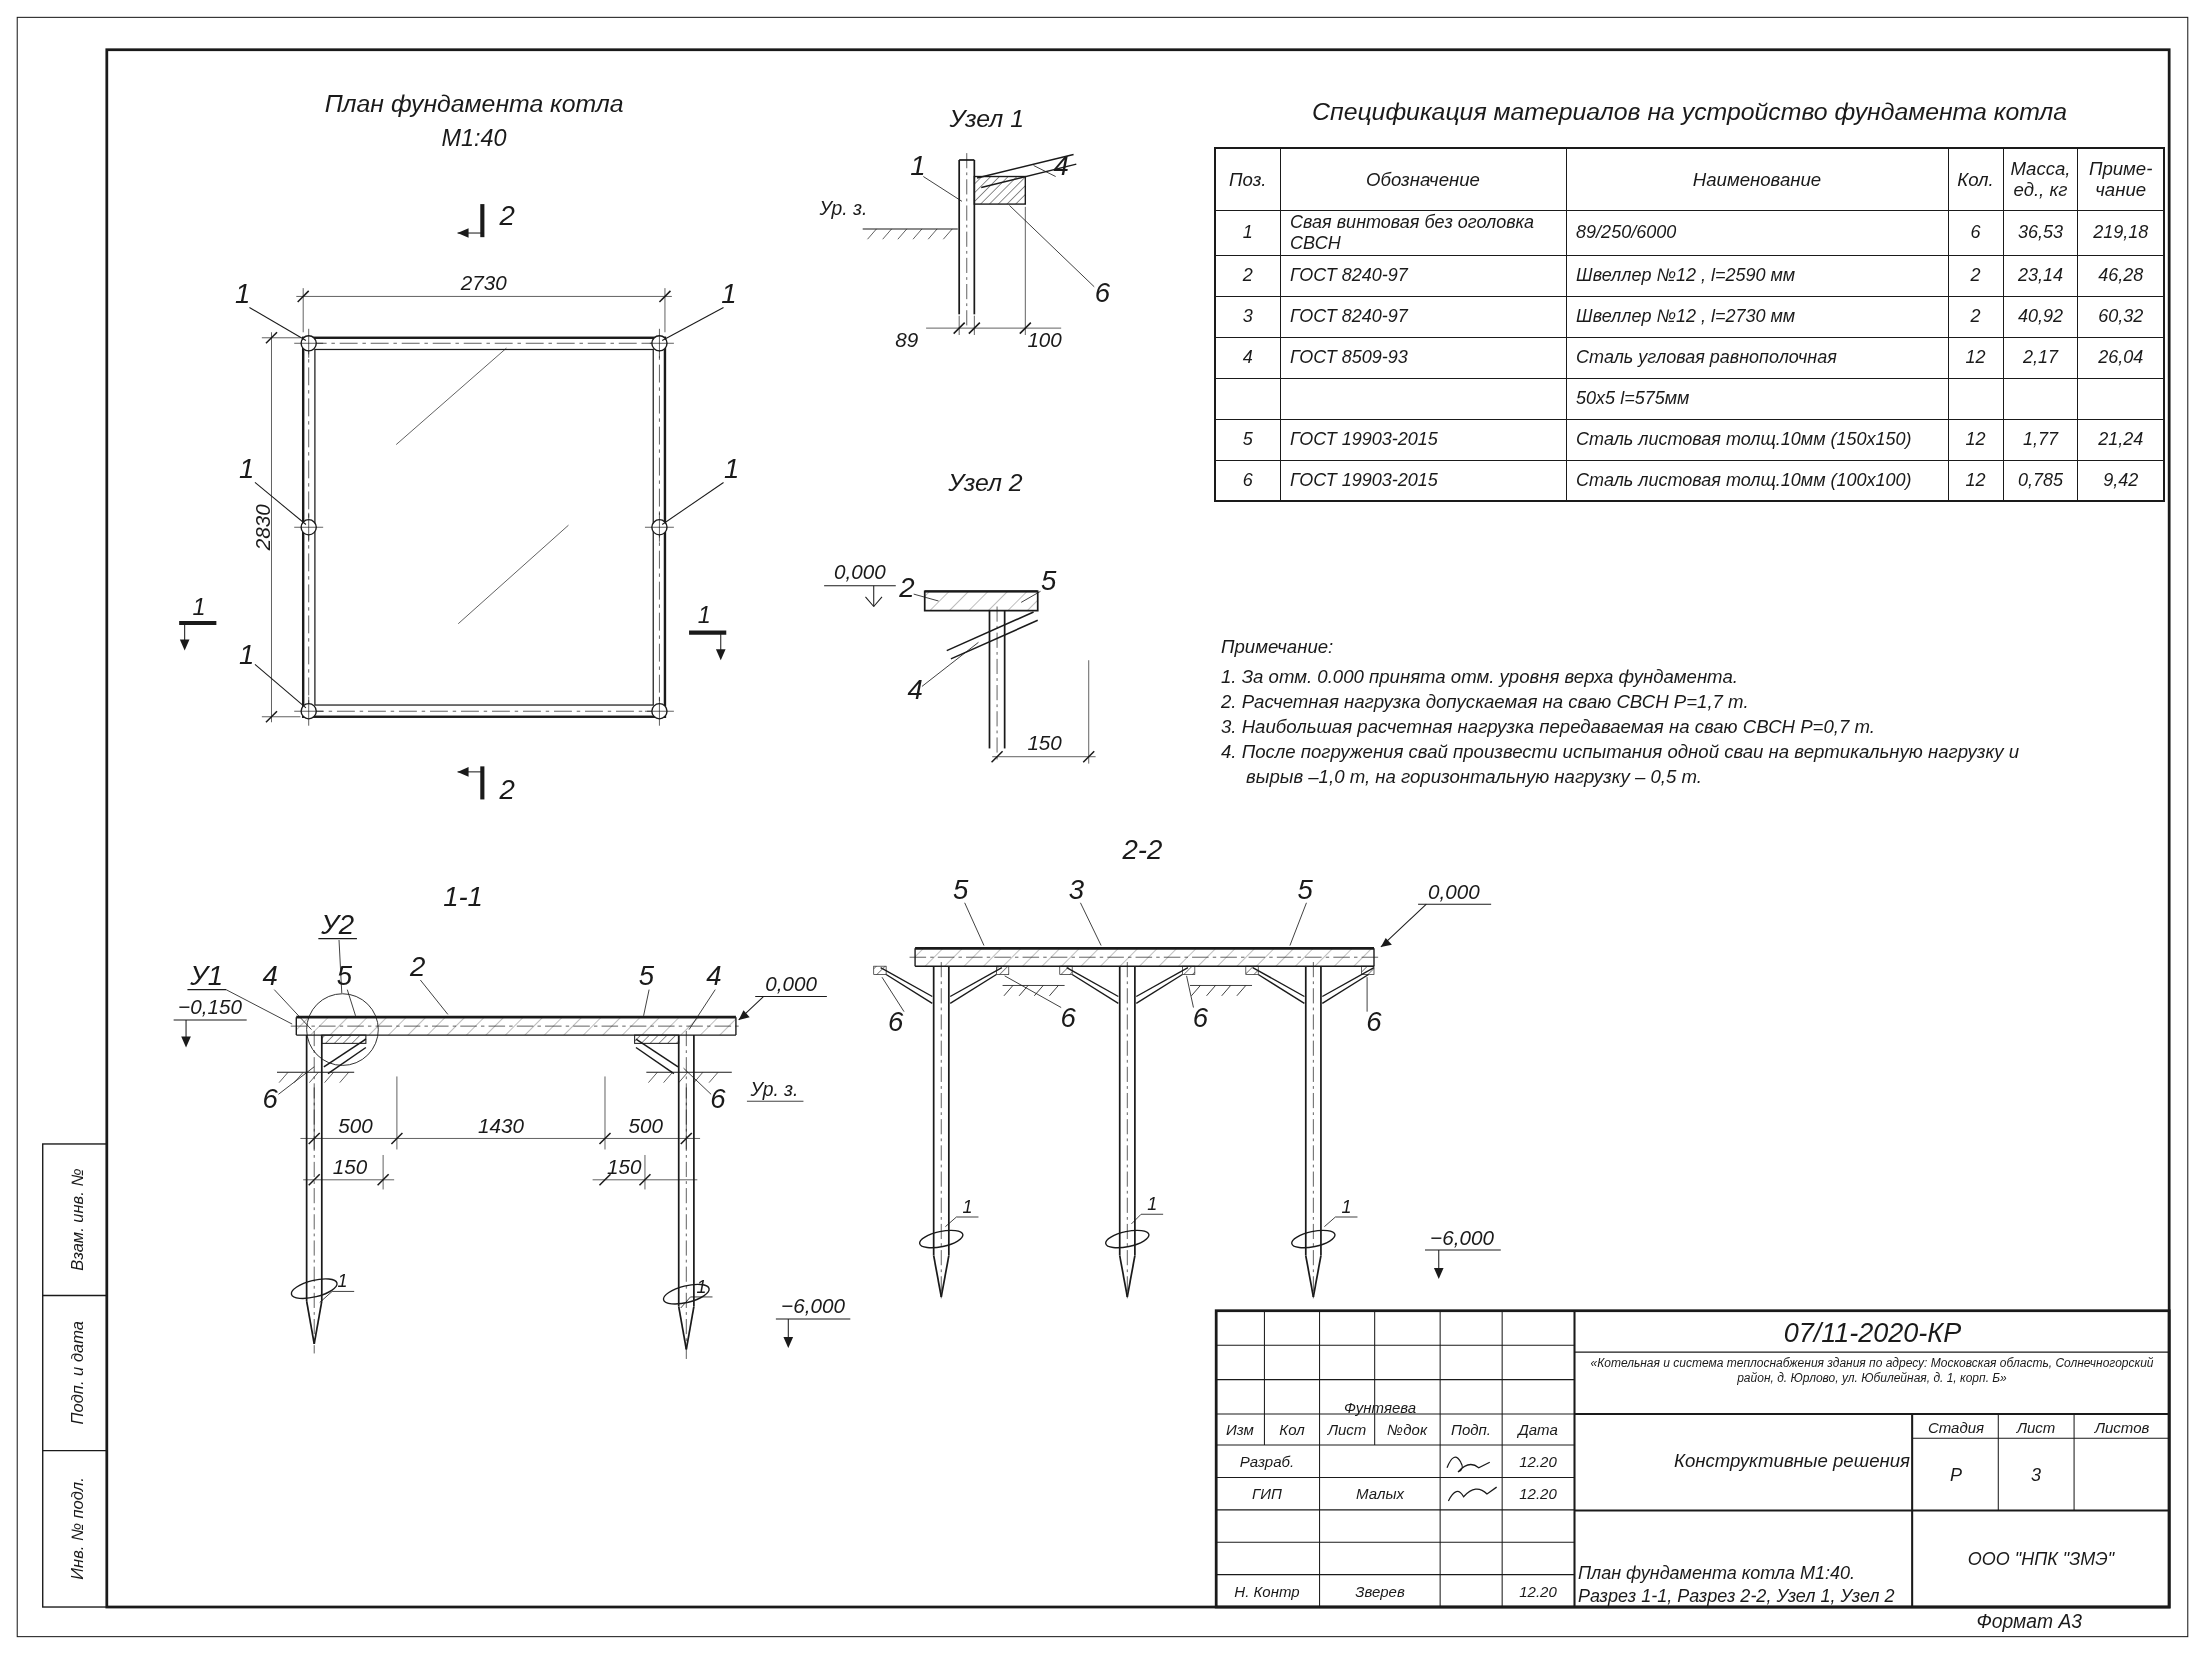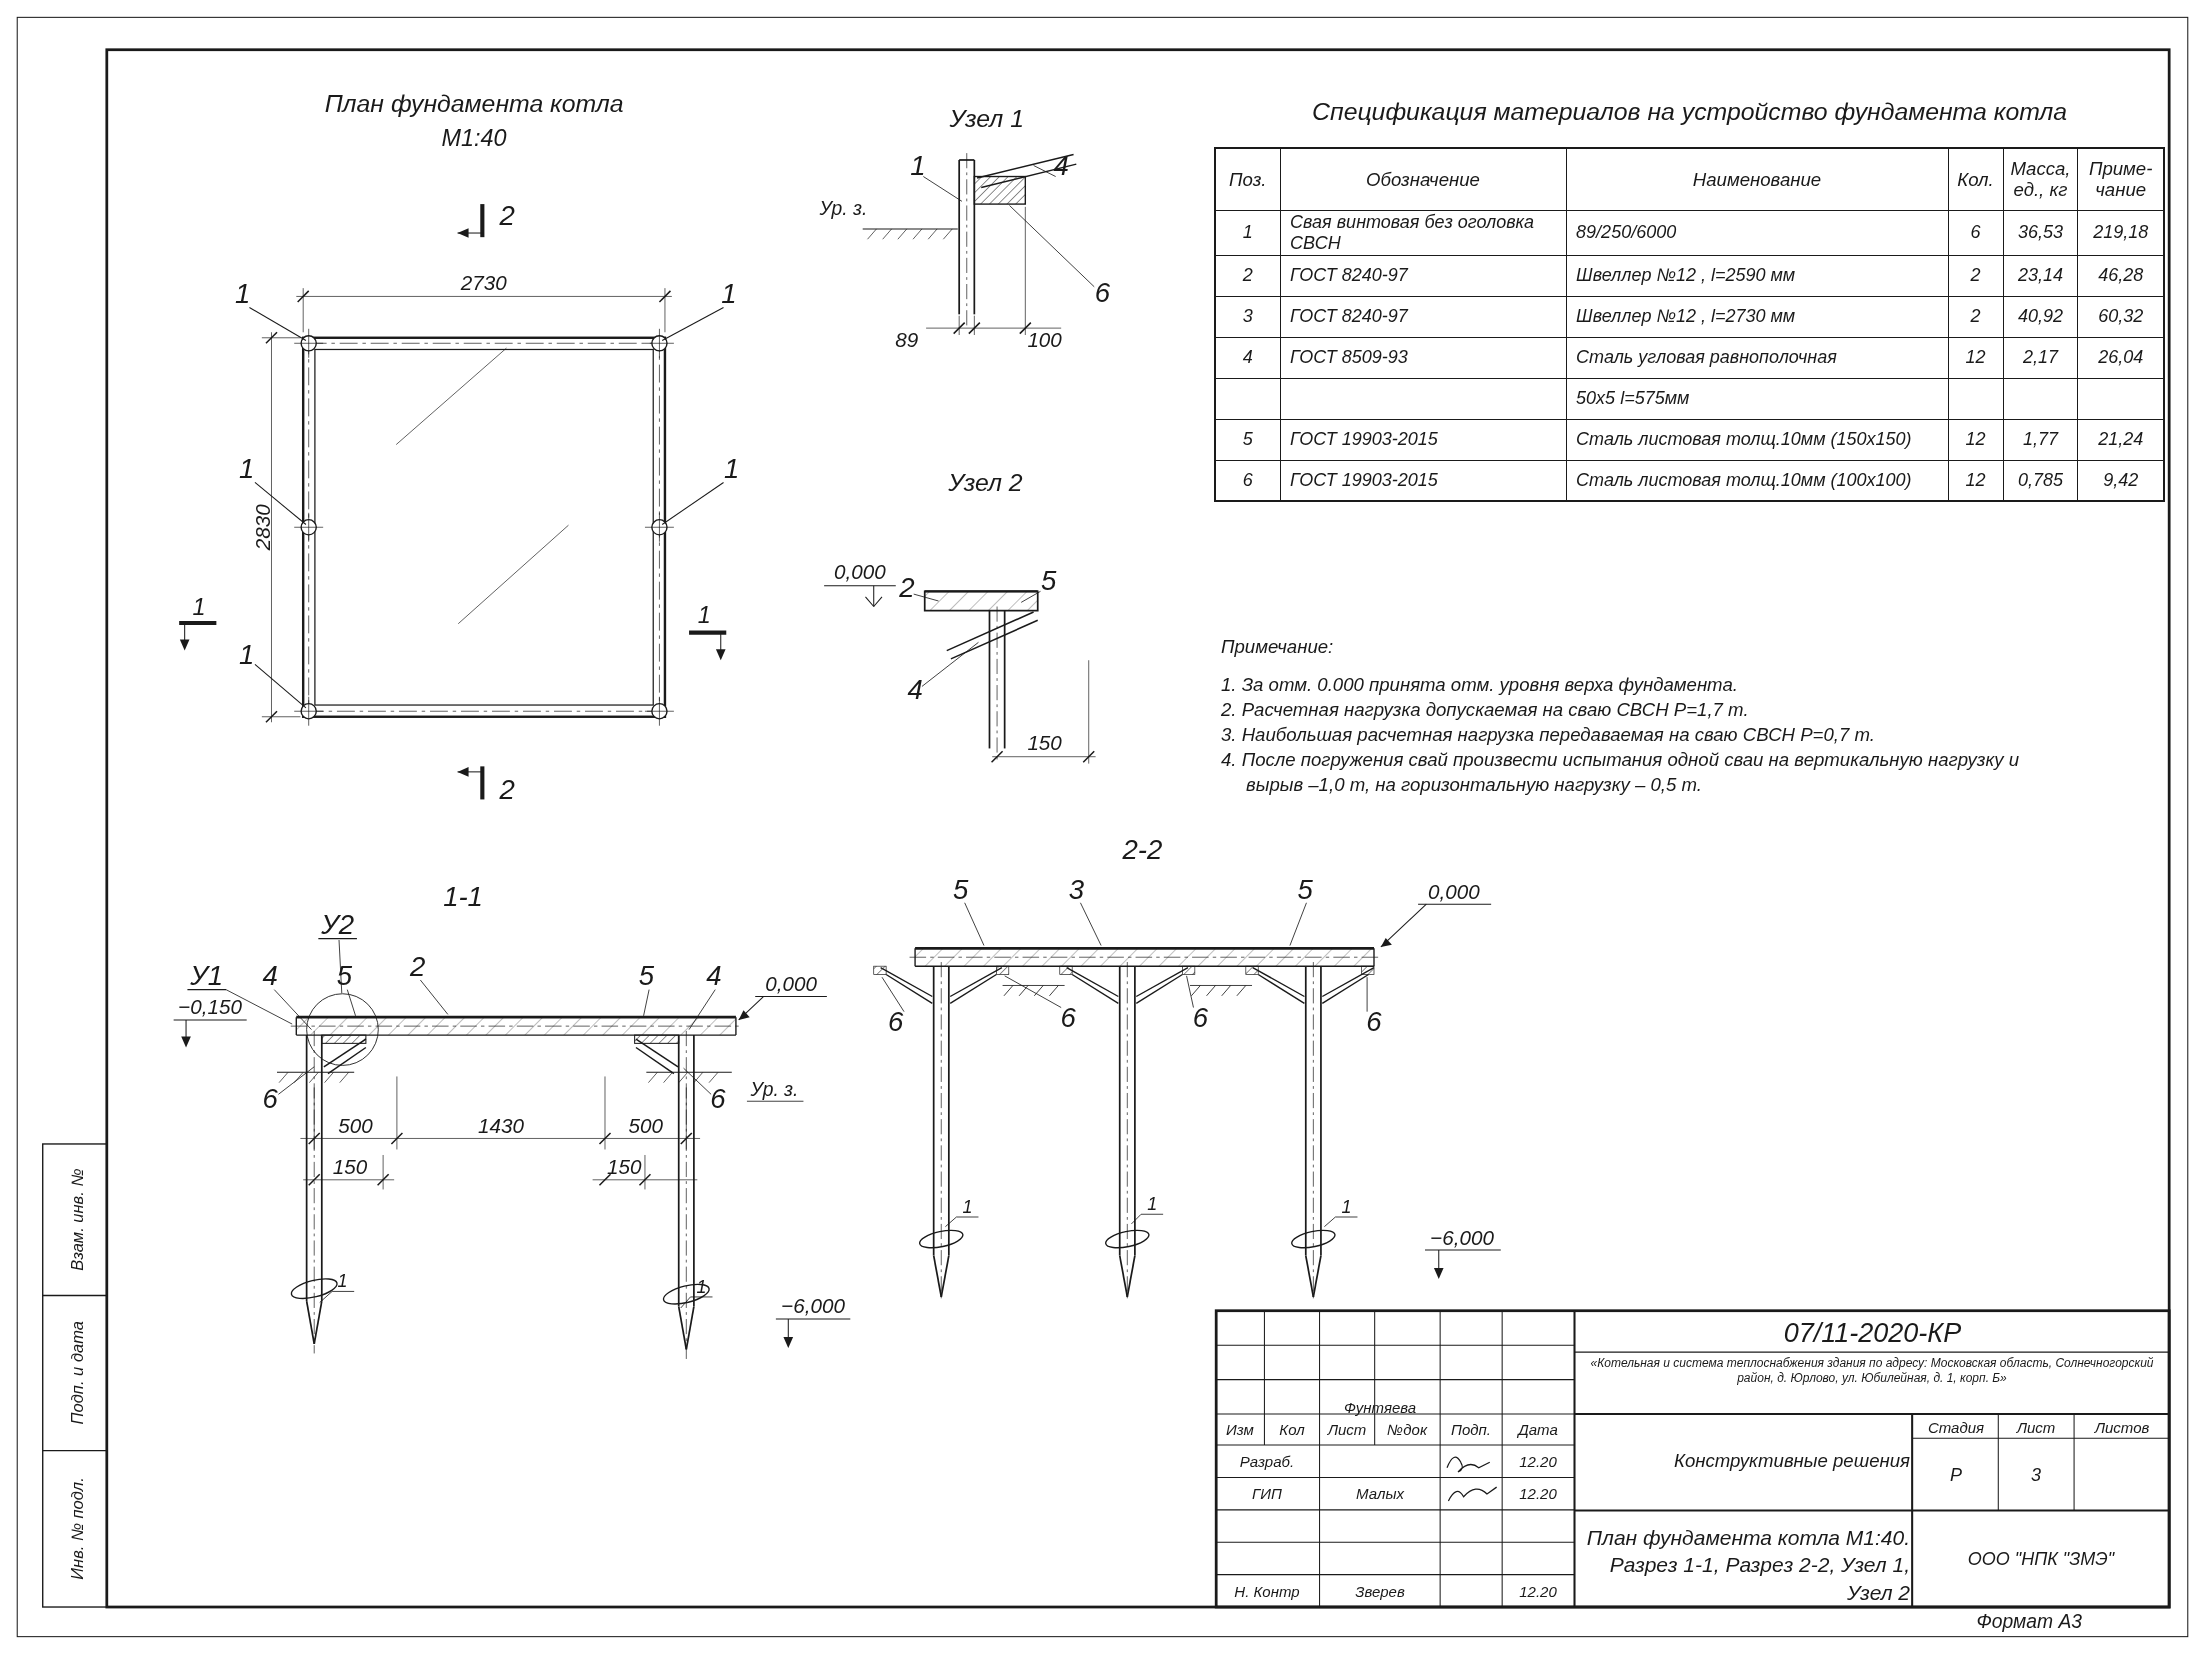--- a/index.html
+++ b/index.html
@@ -13,27 +13,27 @@
   .c{position:absolute;transform:translate(-50%,-50%);white-space:nowrap}
   
   .spec-wrap{position:absolute;left:1214px;top:147px}
   table.spec{border-collapse:collapse;border:2.1px solid #1a1a1a}
   .spec th,.spec td{border:1.4px solid #1a1a1a;font-style:italic;font-weight:normal;
     font-size:18px;text-align:center;padding:1.4px 6.9px;height:41px;line-height:1.15}
   .spec tr.hdr th{height:62px;white-space:pre-line;font-size:18.6px}
   .spec td.l{text-align:left;padding-left:9.6px}
   
   .notes{position:absolute;left:1221px;top:635px;width:806px;font-size:18.6px;line-height:1.34}
-  .notes .nh{margin-bottom:13px}
+  .notes .nh{margin-bottom:5px}
   .notes .note{padding-left:25px;text-indent:-25px}
   
   .tb-doc{position:absolute;left:1575px;top:1318px;width:595px;text-align:center;font-size:27px}
   .tb-project{position:absolute;left:1585px;top:1356px;width:574px;text-align:center;font-size:12px;line-height:1.25}
   .tb-section{position:absolute;left:1578px;top:1450px;width:332px;text-align:right;font-size:18.6px}
-  .tb-content{position:absolute;left:1578px;top:1524px;width:332px;text-align:right;font-size:21px;line-height:1.3;white-space:pre-line}
+  .tb-content{position:absolute;left:1578px;top:1562px;width:332px;text-align:left;font-size:18px;line-height:1.3;white-space:pre-line}
   .tb-company{position:absolute;left:1914px;top:1549px;width:254px;text-align:center;font-size:18px}
   .tb-small{font-size:15px}
   .tb-mid{font-size:18px}
 </style>
 </head>
 <body>
 
 <div class="sheet">
 
 <svg class="draw" width="2205" height="1654" viewBox="0 0 3200 2400">

